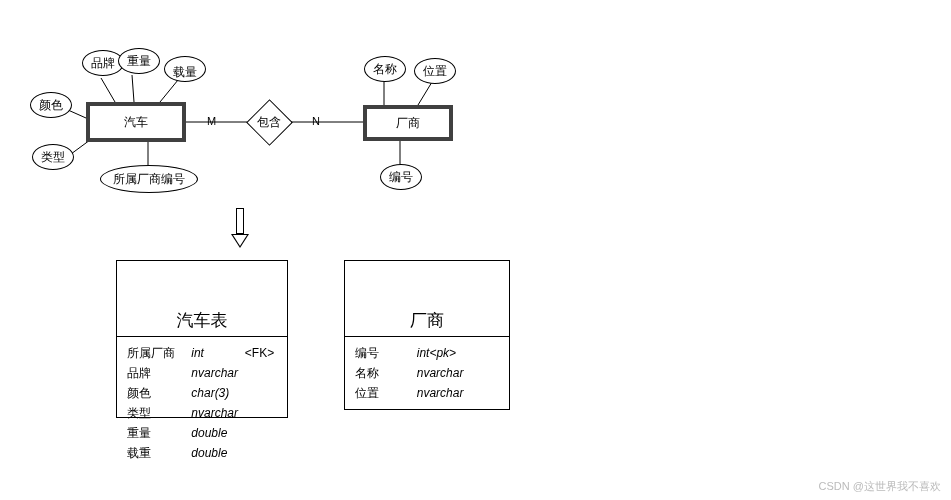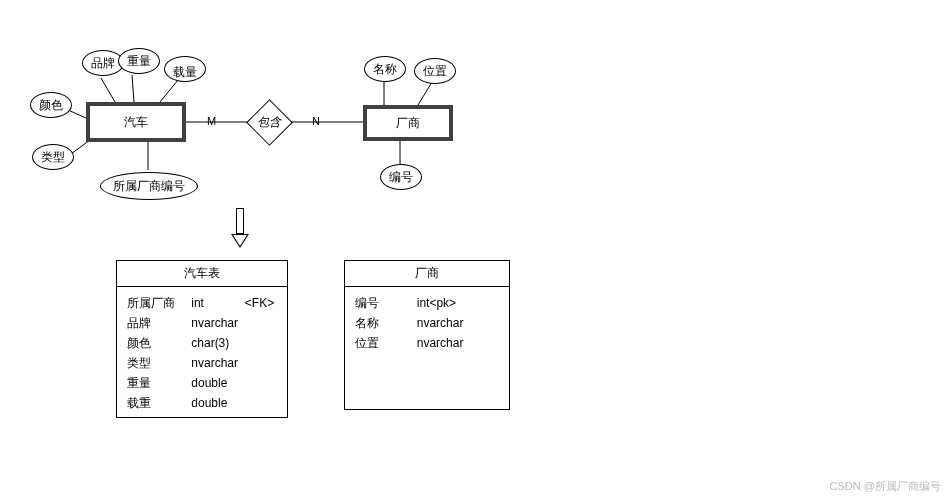--- a/index.html
+++ b/index.html
@@ -32,21 +32,20 @@
       background: #fff;
       font-size: 12px;
     }
     .diamond {
       position: absolute;
       width: 44px;
       height: 44px;
       display: flex;
       align-items: center;
       justify-content: center;
-      font-style: italic;
     }
     .diamond::before {
       content: "";
       position: absolute;
       width: 31px;
       height: 31px;
       border: 1px solid #000;
       background: #fff;
       transform: rotate(45deg);
       z-index: -1;
@@ -100,32 +99,33 @@
     }
     .table-box {
       position: absolute;
       border: 1px solid #000;
       background: #fff;
     }
     .table-title {
       border-bottom: 1px solid #000;
       text-align: center;
       padding: 4px 0;
-      font-size: 12px;
+      font-size: 17px;
+      margin-top: 44px;
     }
     .table-body {
       padding: 6px 10px;
     }
     .table-row {
       display: flex;
       line-height: 20px;
       font-size: 12px;
     }
     .col-name { width: 72px; }
-    .col-type { width: 60px; }
+    .col-type { width: 60px; font-style: italic; }
     .col-key { width: 36px; }
     .watermark {
       position: absolute;
       right: 10px;
       bottom: 6px;
       font-size: 11px;
       color: #bbb;
     }
   </style>
 </head>
@@ -156,21 +156,21 @@
   </div>
 <div class="ellipse" style="left:164px; top:56px; width:42px; height:26px;align-items:flex-end;">
     <span>载量</span>
   </div>
 <div class="ellipse" style="left:30px; top:92px; width:42px; height:26px;">
     <span>颜色</span>
   </div>
 <div class="ellipse" style="left:32px; top:144px; width:42px; height:26px;">
     <span>类型</span>
   </div>
-<div class="ellipse" style="left:100px; top:172px; width:98px; height:28px;">
+<div class="ellipse" style="left:100px; top:165px; width:98px; height:28px;">
     <span>所属厂商编号</span>
   </div>
 
 <div class="rect" style="left:86px; top:102px; width:100px; height:40px;">
     <span>汽车</span>
   </div>
 
 <div class="label" style="left:207px; top:115px;">M</div>
 <div class="diamond" style="left:247px; top:100px;">
     <span>包含</span>
@@ -245,13 +245,13 @@
         <span class="col-key"></span>
       </div>
     <div class="table-row">
         <span class="col-name">位置</span>
         <span class="col-type">nvarchar</span>
         <span class="col-key"></span>
       </div>
   </div>
 </div>
 
-<div class="watermark">CSDN @所属厂商编号</div>
+<div class="watermark">CSDN @这世界我不喜欢</div>
 
 </body></html>

